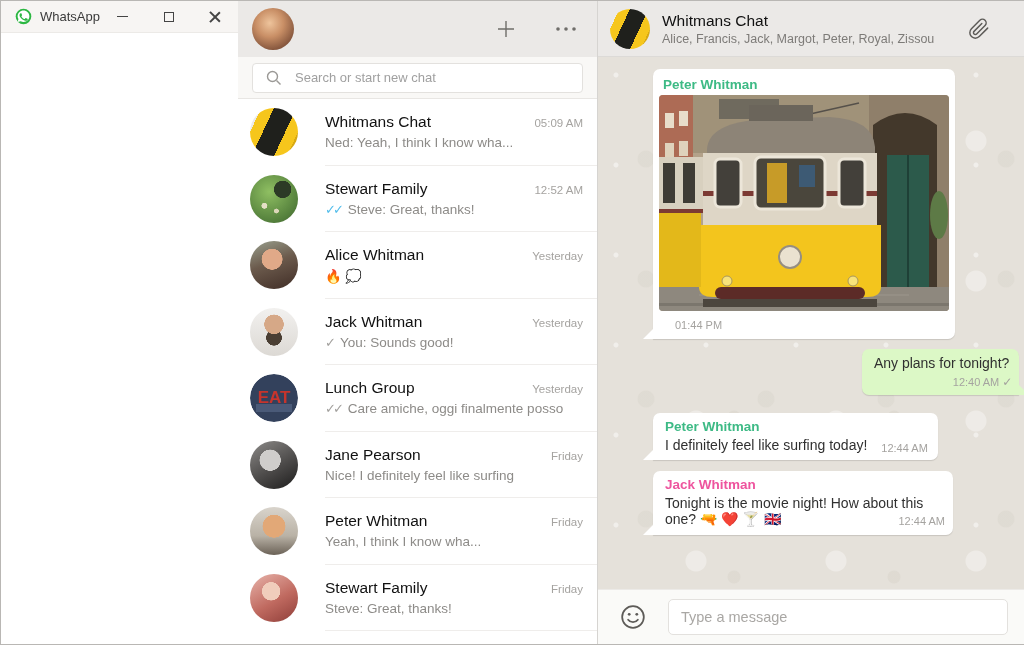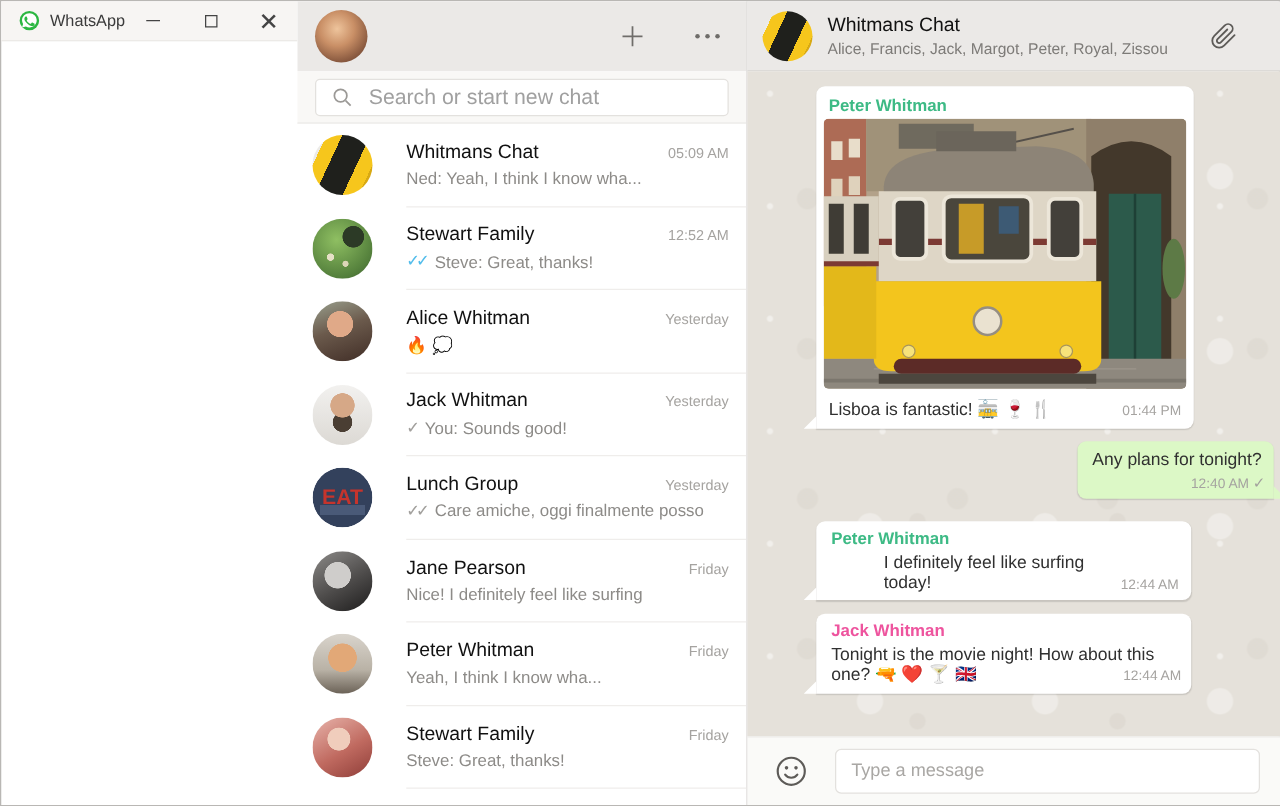--- a/index.html
+++ b/index.html
@@ -28,21 +28,21 @@
   
   .sidebar { width:360px; flex:0 0 360px; display:flex; flex-direction:column; border-right:1px solid #d6d4d1; background:#fff; }
   .sb-header { height:56px; flex:0 0 56px; background:#ebe9e7; display:flex; align-items:center; padding:0 14px; }
   .sb-avatar { width:42px; height:42px; border-radius:50%; background:radial-gradient(circle at 42% 36%, #eec49c 0%, #c98f66 38%, #8a5a40 72%, #5f3c2a 100%); }
   .sb-header .sp { flex:1; }
   .icon-btn { background:none; border:none; cursor:pointer; padding:6px; display:flex; align-items:center; justify-content:center; }
   .sb-header .icon-btn { margin-left:26px; }
 
   .search-row { height:42px; flex:0 0 42px; background:#f9f8f6; border-bottom:1px solid #e8e6e3; display:flex; align-items:center; padding:0 14px; }
   .search-box { position:relative; width:100%; height:30px; }
-  .search-box input { width:100%; height:30px; border:1px solid #e3e1de; border-radius:4px; background:#fff; padding:0 10px 0 42px; font-size:17px; color:#333; outline:none; font-family:inherit; }
+  .search-box input { width:100%; height:30px; border:1px solid #e3e1de; border-radius:4px; background:#fff; padding:0 10px 0 42px; font-size:13px; color:#333; outline:none; font-family:inherit; }
   .search-box input::placeholder { color:#a0a0a0; }
   .search-icon { position:absolute; left:14px; top:7px; }
 
   .chat-list { flex:1; overflow:hidden; background:#fff; }
   .chat-item { height:66.5px; display:flex; align-items:center; padding-left:12px; cursor:pointer; }
   .ci-avatar { width:48px; height:48px; border-radius:50%; flex:0 0 48px; margin-right:27px; overflow:hidden; }
   .ci-body { flex:1; height:100%; display:flex; flex-direction:column; justify-content:center; border-bottom:1px solid #efedeb; padding-right:14px; min-width:0; }
   .ci-row1 { display:flex; align-items:baseline; }
   .ci-name { font-size:15.5px; color:#111; flex:1; white-space:nowrap; overflow:hidden; text-overflow:ellipsis; }
   .ci-time { font-size:11.5px; color:#a5a3a0; margin-left:8px; flex:0 0 auto; }
@@ -98,21 +98,21 @@
   .photo-caption { display:flex; align-items:flex-end; padding:8px 4px 2px; }
   .photo-caption .cap { flex:1; }
   .photo-caption .msg-time { margin-left:12px; }
 
   .bubble-plans { max-width:260px; padding:6px 10px 6px 12px; margin-bottom:18px; }
   .plans-meta { text-align:right; margin-top:2px; }
   .plans-meta .out-tick { color:#a2a09d; font-size:12px; margin-left:3px; letter-spacing:-3px; }
 
   .bubble-text { max-width:300px; padding:6px 10px 7px 12px; margin-bottom:11px; }
   .line-with-time { display:flex; align-items:flex-end; }
-  .line-with-time .txt { flex:1;margin-left:42px; }
+  .line-with-time .txt { flex:1; }
   .line-with-time .msg-time { margin-left:14px; position:relative; top:1px; }
   .bubble-movie { padding-bottom:8px; }
   .bubble-movie .movie-body { position:relative; }
   .bubble-movie .msg-time { position:absolute; right:-2px; bottom:0; }
   .bubble-movie .txt { display:block; padding-right:0; }
 
   .scroll-thumb { position:absolute; right:1px; top:284px; width:5px; height:278px; background:#aeaca8; border-radius:2px; }
 
   
   .composer { height:55px; flex:0 0 55px; background:#fafaf8; border-top:1px solid #eceae7; display:flex; align-items:center; padding:0 18px 0 16px; }
@@ -356,21 +356,20 @@
             <path d="M40 130 L222 130 L222 192 Q222 202 208 202 L54 202 Q40 202 40 192 Z" fill="#f3c51d"></path>
             <rect x="0" y="118" width="42" height="74" fill="#e3b81a"></rect>
             <rect x="0" y="114" width="44" height="4" fill="#7c3a33"></rect>
             <circle cx="131" cy="162" r="11" fill="#eae2d0" stroke="#958e82" stroke-width="2"></circle>
             <circle cx="68" cy="186" r="5" fill="#f7e27a" stroke="#a8965c" stroke-width="1"></circle>
             <circle cx="194" cy="186" r="5" fill="#f7e27a" stroke="#a8965c" stroke-width="1"></circle>
             <rect x="56" y="192" width="150" height="12" rx="6" fill="#5c2b27"></rect>
             <rect x="44" y="204" width="174" height="8" fill="#4c463e"></rect>
           </svg>
           <div class="photo-caption">
-            <span class="cap">Lisboa is fantastic! 🚋 🍷 🍴</span>
             <span class="msg-time">01:44 PM</span>
           </div>
         </div>
 
         <div class="bubble out bubble-plans">
           <div>Any plans for tonight?</div>
           <div class="plans-meta">
             <span class="msg-time">12:40 AM</span><span class="out-tick">✓</span>
           </div>
         </div>

